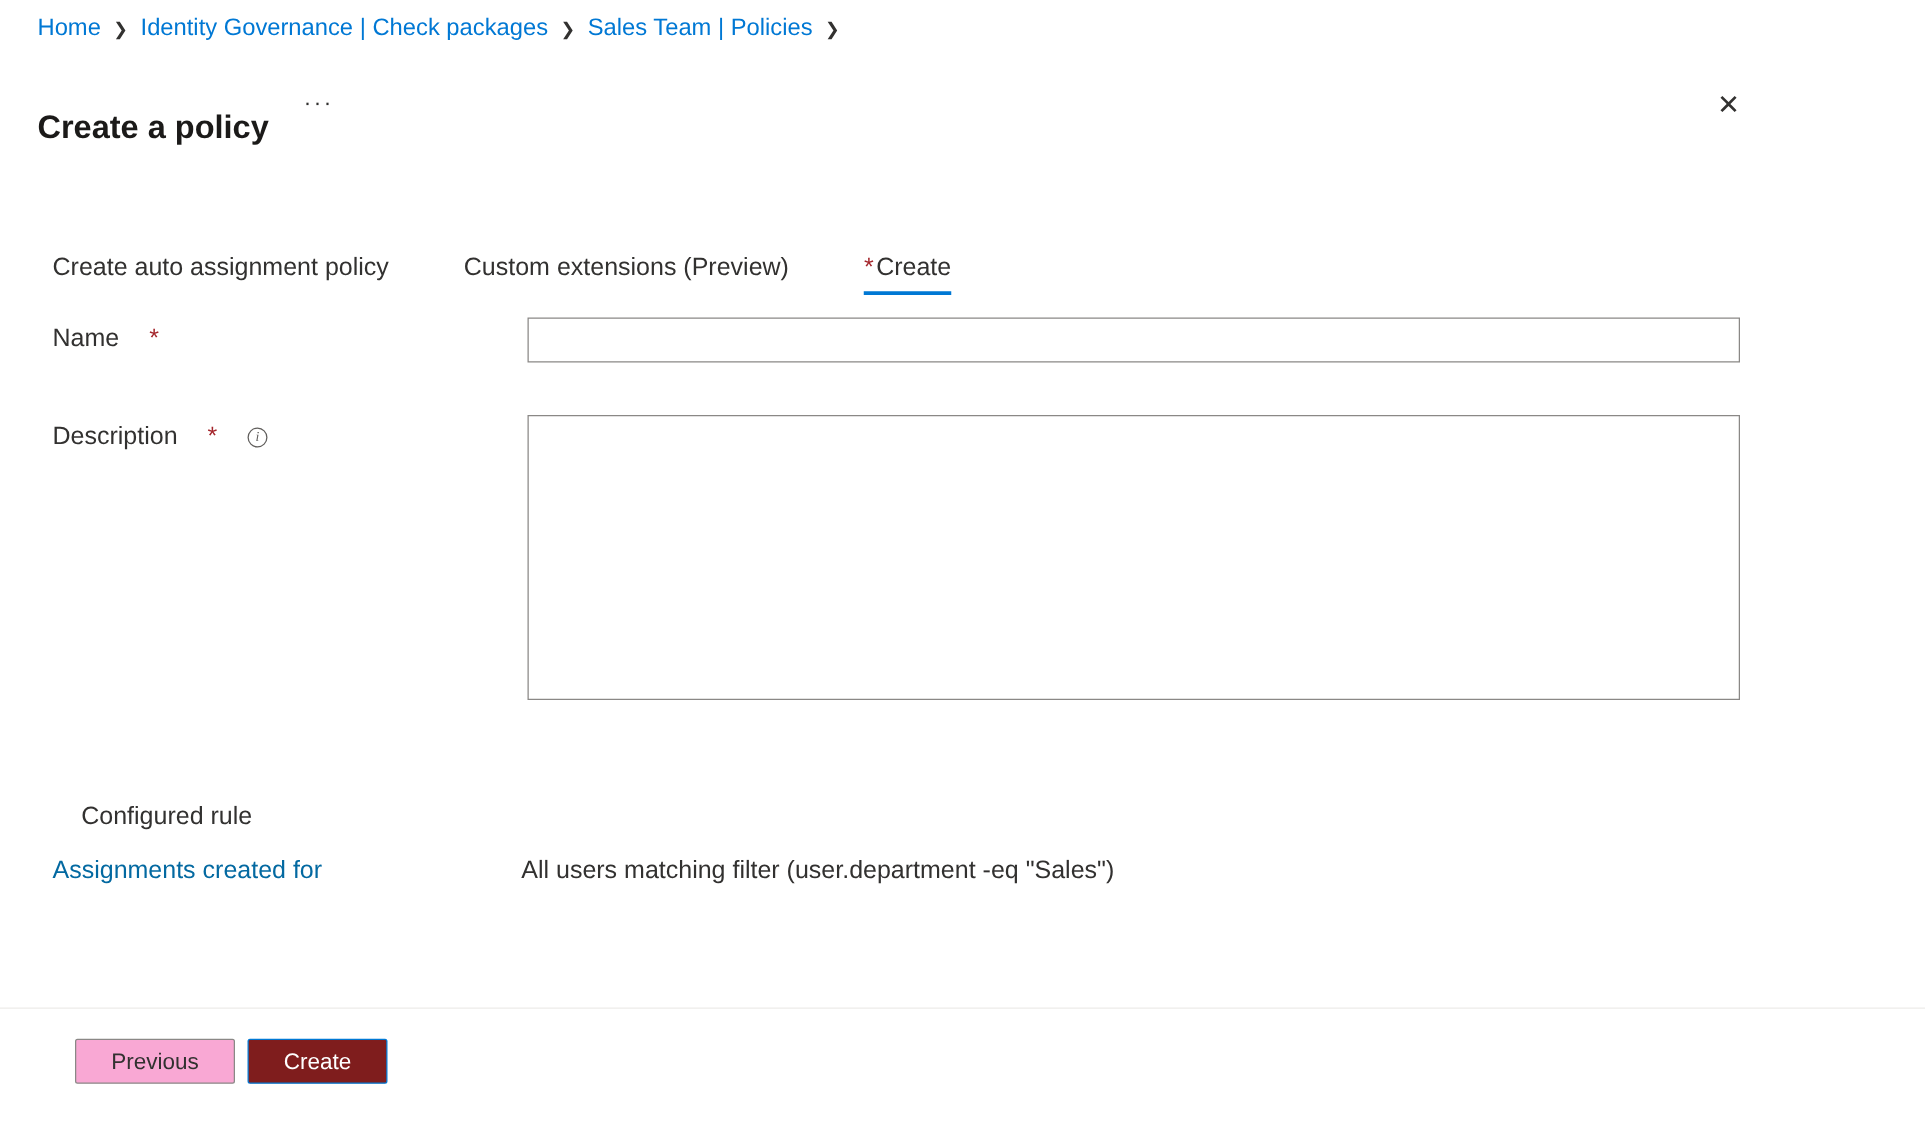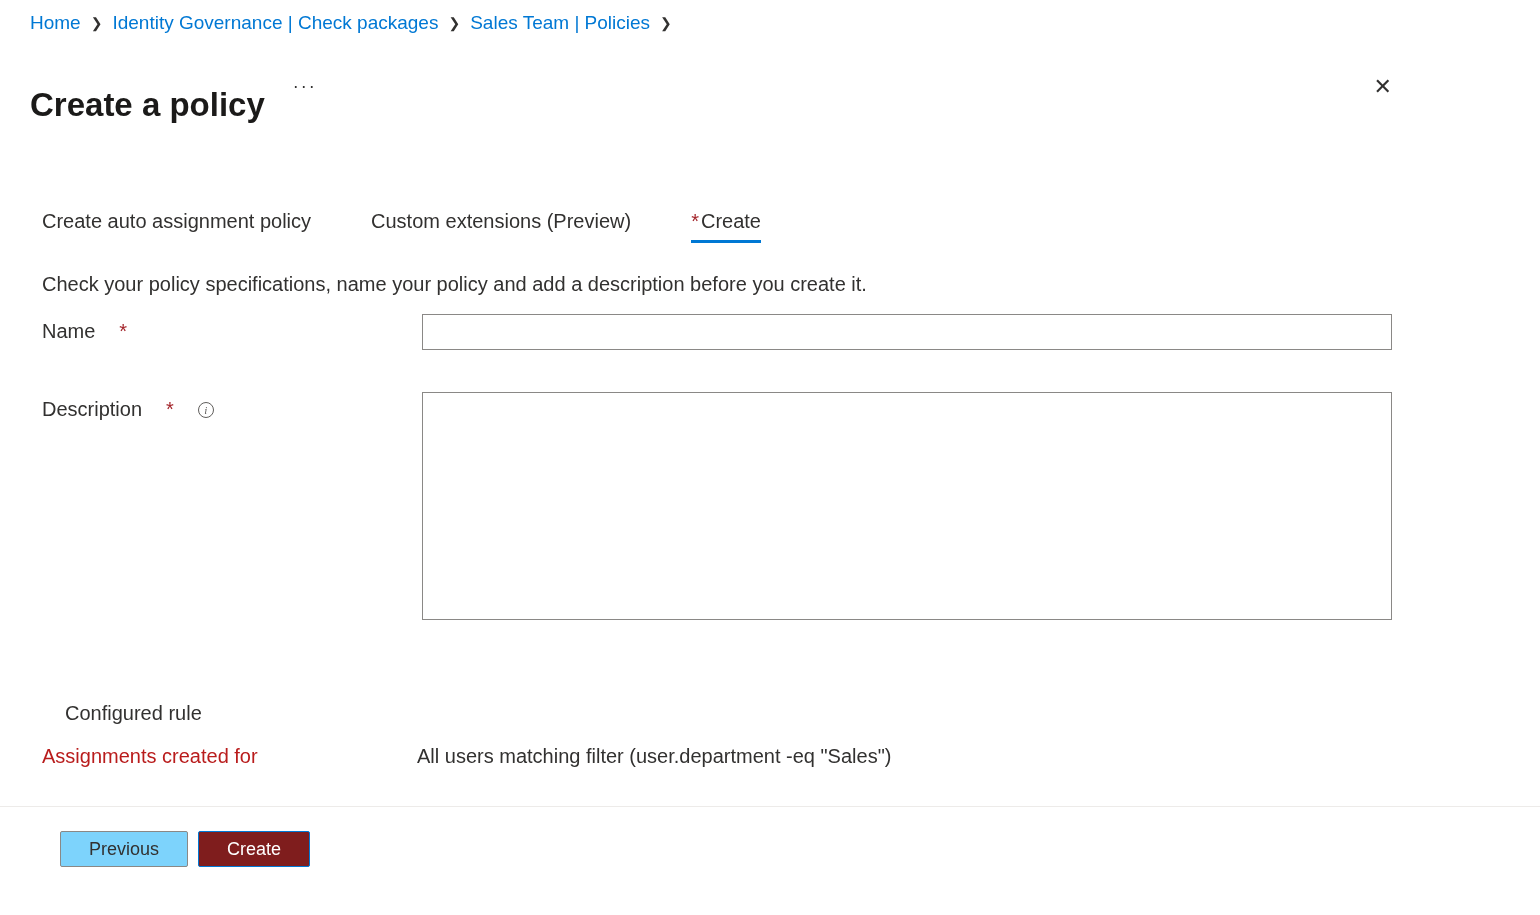--- a/index.html
+++ b/index.html
@@ -33,21 +33,21 @@
       align-items: center;
       justify-content: space-between;
       padding: 8px 30px 0 30px;
     }
     .title-left {
       display: flex;
       align-items: center;
       gap: 28px;
     }
     h1 {
-      font-size: 33px;
+      font-size: 26px;
       font-weight: 600;
       color: #1b1a19;
       margin-top: 36px;
     }
     .more-dots {
       font-size: 18px;
       color: #323130;
       cursor: pointer;
       letter-spacing: 2px;
       padding-bottom: 2px;
@@ -147,21 +147,21 @@
       color: #323130;
       margin-left: 23px;
     }
     .rule-row {
       display: flex;
       margin-top: 20px;
     }
     .rule-key {
       width: 375px;
       font-size: 20px;
-      color: #b91c1c;
+      color: #0369a1;
     }
     .rule-val {
       font-size: 20px;
       color: #323130;
     }
     .footer {
       position: absolute;
       left: 0;
       right: 0;
       bottom: 48px;
@@ -172,21 +172,21 @@
     }
     .btn {
       height: 36px;
       padding: 0 28px;
       font-size: 18px;
       font-family: inherit;
       border-radius: 2px;
       cursor: pointer;
     }
     .btn-secondary {
-      background: #7dd3fc;
+      background: #f9a8d4;
       border: 1px solid #8a8886;
       color: #323130;
     }
     .btn-primary {
       background: #7f1d1d;
       border: 1px solid #0078d4;
       color: #ffffff;
     }
   </style>
 </head>
@@ -212,21 +212,20 @@
 <div class="content">
 
   <div class="tabs">
     <div class="tab">Create auto assignment policy</div>
     <div class="tab">Custom extensions (Preview)</div>
     <div class="tab active">
       <span class="required-star">*</span><span>Create</span>
     </div>
   </div>
 
-  <div class="instructions">Check your policy specifications, name your policy and add a description before you create it.</div>
 
   <div class="form-row">
     <div class="form-label">
       <span>Name</span>
       <span class="req">*</span>
     </div>
     <input type="text" class="text-input" value="" style="">
   </div>
 
   <div class="form-row" style="margin-top:42px;">

